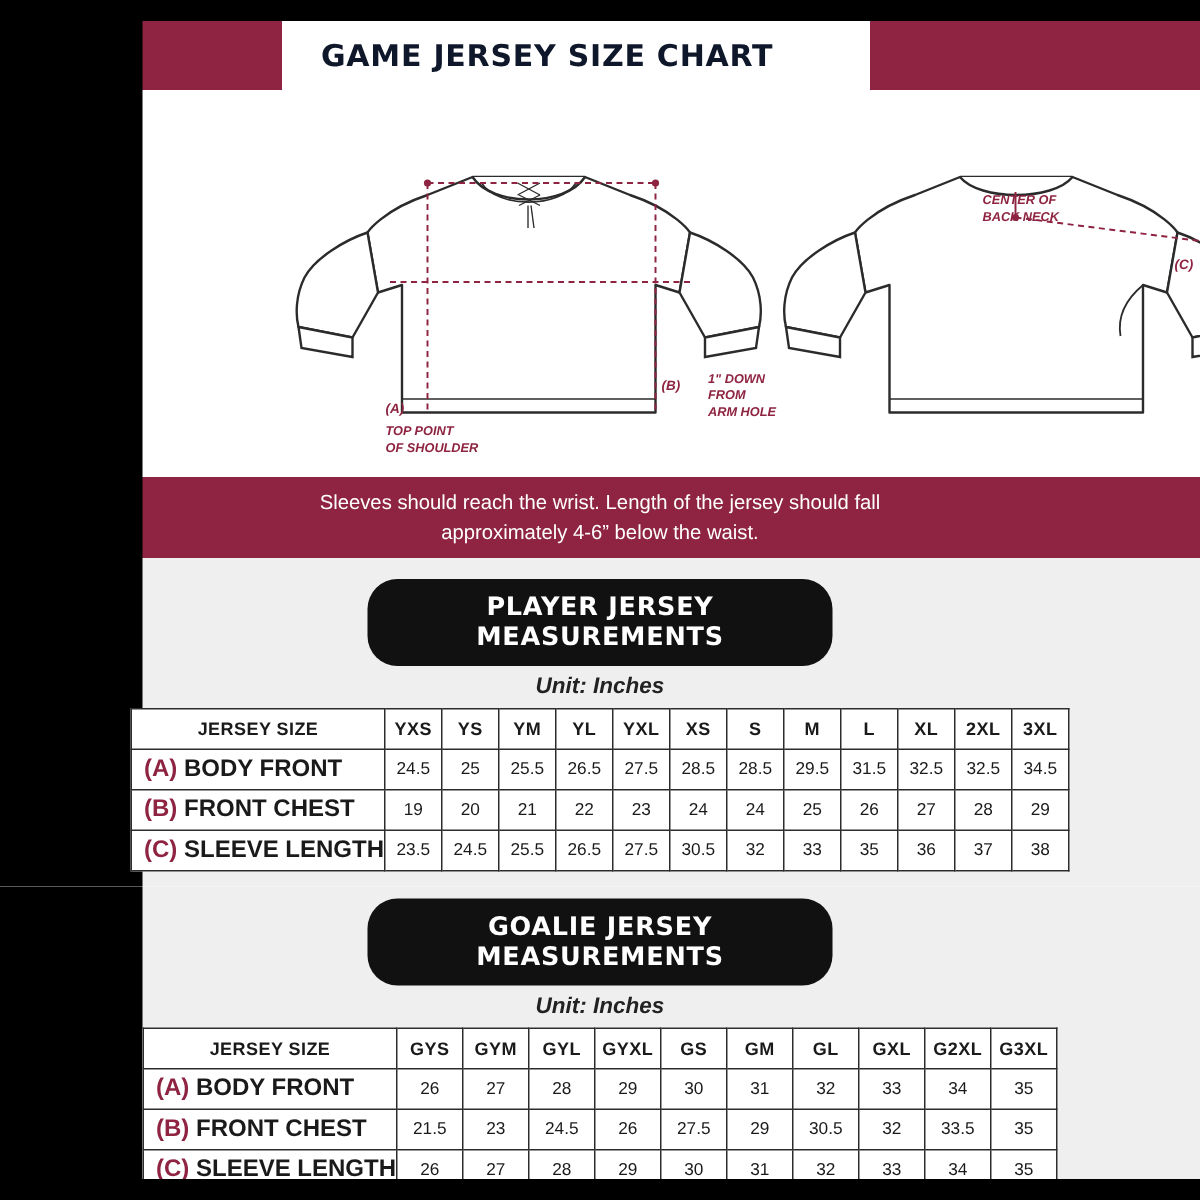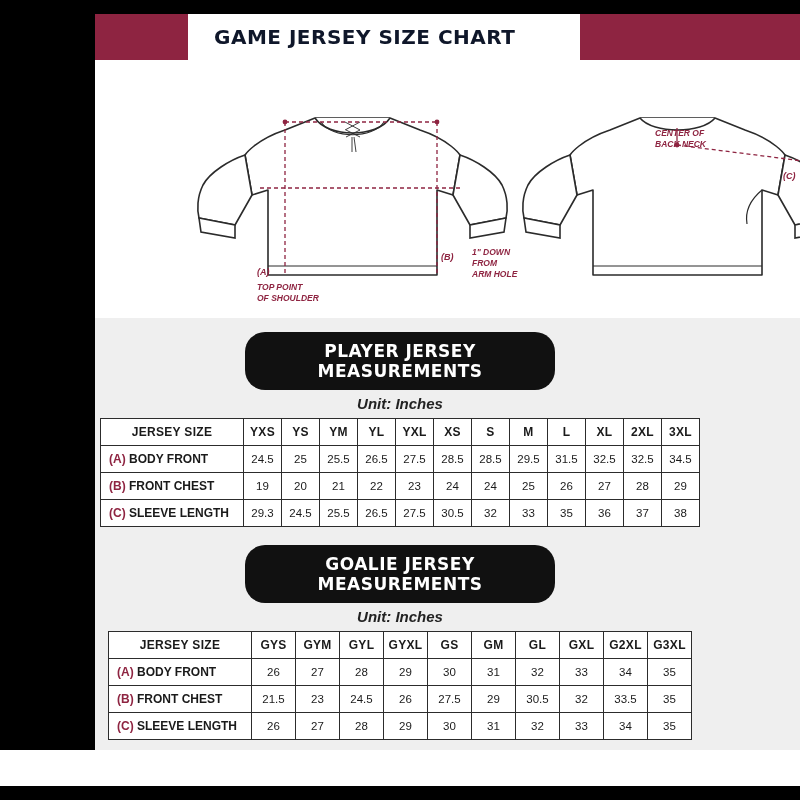--- a/index.html
+++ b/index.html
@@ -184,21 +184,21 @@
   }
   table.size th.hd {
     font-weight: bold;
     font-size: 12px;
     letter-spacing: 0.3px;
   }
   table.size .rowlabel {
     text-align: left;
     padding-left: 8px;
     font-weight: bold;
-    font-size: 12px;
+    font-size: 16px;
     white-space: nowrap;
   }
   table.size .rowlabel .tag {
     color: #8e2441;
     font-weight: bold;
   }
   table.size .lab-col {
     width: 142px;
   }
   table.size .val {
@@ -299,20 +299,28 @@
         <text class="jlabel" x="287" y="195">1" DOWN</text>
         <text class="jlabel" x="287" y="206">FROM</text>
         <text class="jlabel" x="287" y="217">ARM HOLE</text>
 
         <text class="jlabel" x="470" y="76">CENTER OF</text>
         <text class="jlabel" x="470" y="87">BACK NECK</text>
         <text class="jlabel b" x="598" y="119">(C)</text>
       </svg>
     </div>
 
+    <div class="banner">
+      <div class="bl"></div>
+      <div class="br"></div>
+      <p>
+        <span>Sleeves should reach the wrist. Length of the jersey should fall</span><br>
+        <span>approximately 4-6” below the waist.</span>
+      </p>
+    </div>
 
     <div class="section" style="padding-top:14px;">
       <div class="bl"></div>
       <div class="sec-title">PLAYER JERSEY MEASUREMENTS</div>
       <div class="unit">Unit: Inches</div>
       <div class="tbl-wrap">
         <table class="size">
           <thead>
             <tr>
               <th class="hd lab-col">JERSEY SIZE</th>
@@ -356,21 +364,21 @@
               <td class="val">24</td>
               <td class="val">24</td>
               <td class="val">25</td>
               <td class="val">26</td>
               <td class="val">27</td>
               <td class="val">28</td>
               <td class="val">29</td>
             </tr>
             <tr>
               <td class="rowlabel"><span class="tag">(C)</span> <span>SLEEVE LENGTH</span></td>
-              <td class="val">29.3</td>
+              <td class="val">23.5</td>
               <td class="val">24.5</td>
               <td class="val">25.5</td>
               <td class="val">26.5</td>
               <td class="val">27.5</td>
               <td class="val">30.5</td>
               <td class="val">32</td>
               <td class="val">33</td>
               <td class="val">35</td>
               <td class="val">36</td>
               <td class="val">37</td>

